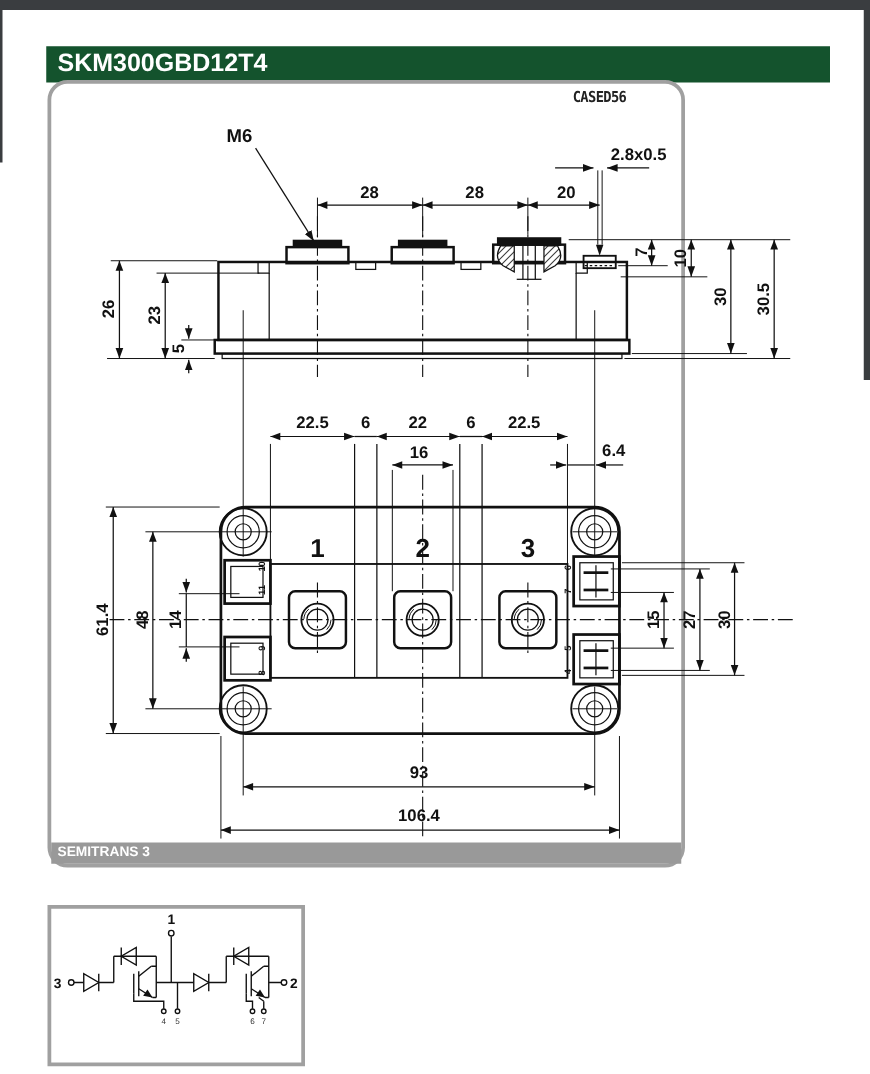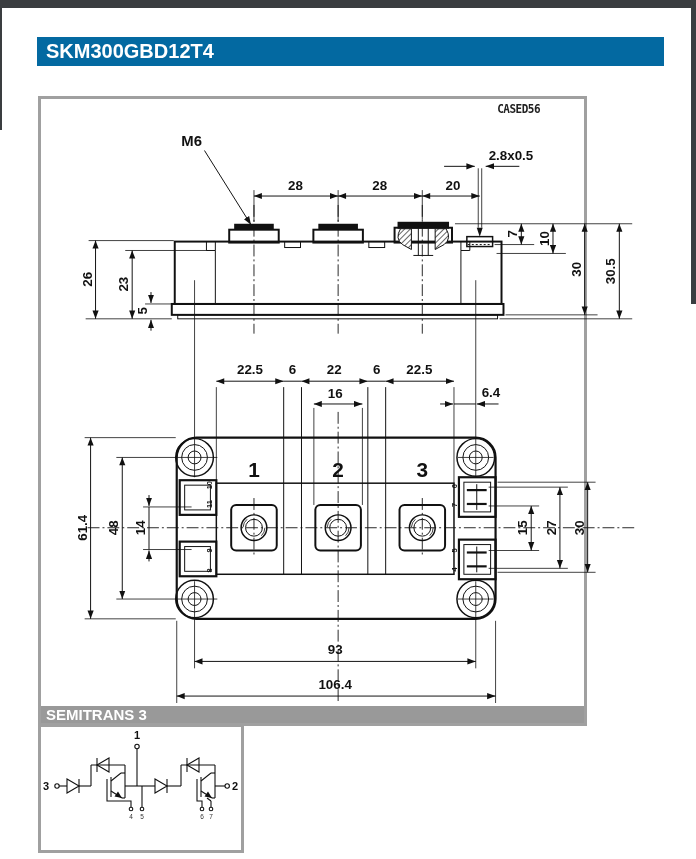--- a/index.html
+++ b/index.html
@@ -1,28 +1,28 @@
 <!DOCTYPE html>
 <html><head>
 <meta charset="utf-8">
 <style>
   html,body{margin:0;padding:0;background:#fff;font-family:"Liberation Sans",sans-serif;}
   #page{position:relative;width:696px;height:859px;background:#fff;overflow:hidden;}
   .edge{position:absolute;background:#3a3d40;}
   #edge-top{left:0;top:0;width:696px;height:8px;}
   #edge-left{left:0;top:8px;width:2px;height:122px;}
   #edge-right{right:0;top:8px;width:5px;height:296px;}
-  #title-bar{position:absolute;left:37px;top:37px;width:627px;height:29px;background:#0369a1;
+  #title-bar{position:absolute;left:37px;top:37px;width:627px;height:29px;background:#14532d;
     color:#fff;font-weight:bold;font-size:20px;line-height:29px;padding-left:9px;box-sizing:border-box;}
   .panel{position:absolute;background:#fff;border:3px solid #a0a0a0;box-sizing:border-box;}
-  #drawing-panel{left:38px;top:96px;width:549px;height:630px;}
+  #drawing-panel{left:38px;top:64px;width:510px;height:630px;border-radius:16px;}
   #case-label{position:absolute;top:4px;right:44px;font-family:"DejaVu Sans Mono",monospace;
     font-size:11px;font-weight:bold;color:#222;letter-spacing:-0.5px;transform:scaleY(1.1);}
   .gray-bar{position:absolute;left:0;bottom:0;width:100%;height:17px;background:#999;
-    color:#fff;font-weight:bold;font-size:15px;line-height:17px;padding-left:5px;box-sizing:border-box;}
+    color:#fff;font-weight:bold;font-size:11px;line-height:17px;padding-left:5px;box-sizing:border-box;}
   #circuit-panel{left:38px;top:724px;width:206px;height:129px;}
   svg{display:block;}
   .s2{stroke:#111;stroke-width:2;fill:none;}
   .s22{stroke:#111;stroke-width:2.2;fill:none;}
   .s15{stroke:#111;stroke-width:1.5;fill:none;}
   .s1{stroke:#111;stroke-width:1;fill:none;}
   .thin{stroke:#111;stroke-width:0.8;fill:none;}
   .dim{stroke:#111;stroke-width:1;fill:none;}
   .da{stroke:#111;stroke-width:0.9;fill:none;stroke-dasharray:12 3 2 3;}
   .fillb{fill:#111;stroke:none;}

